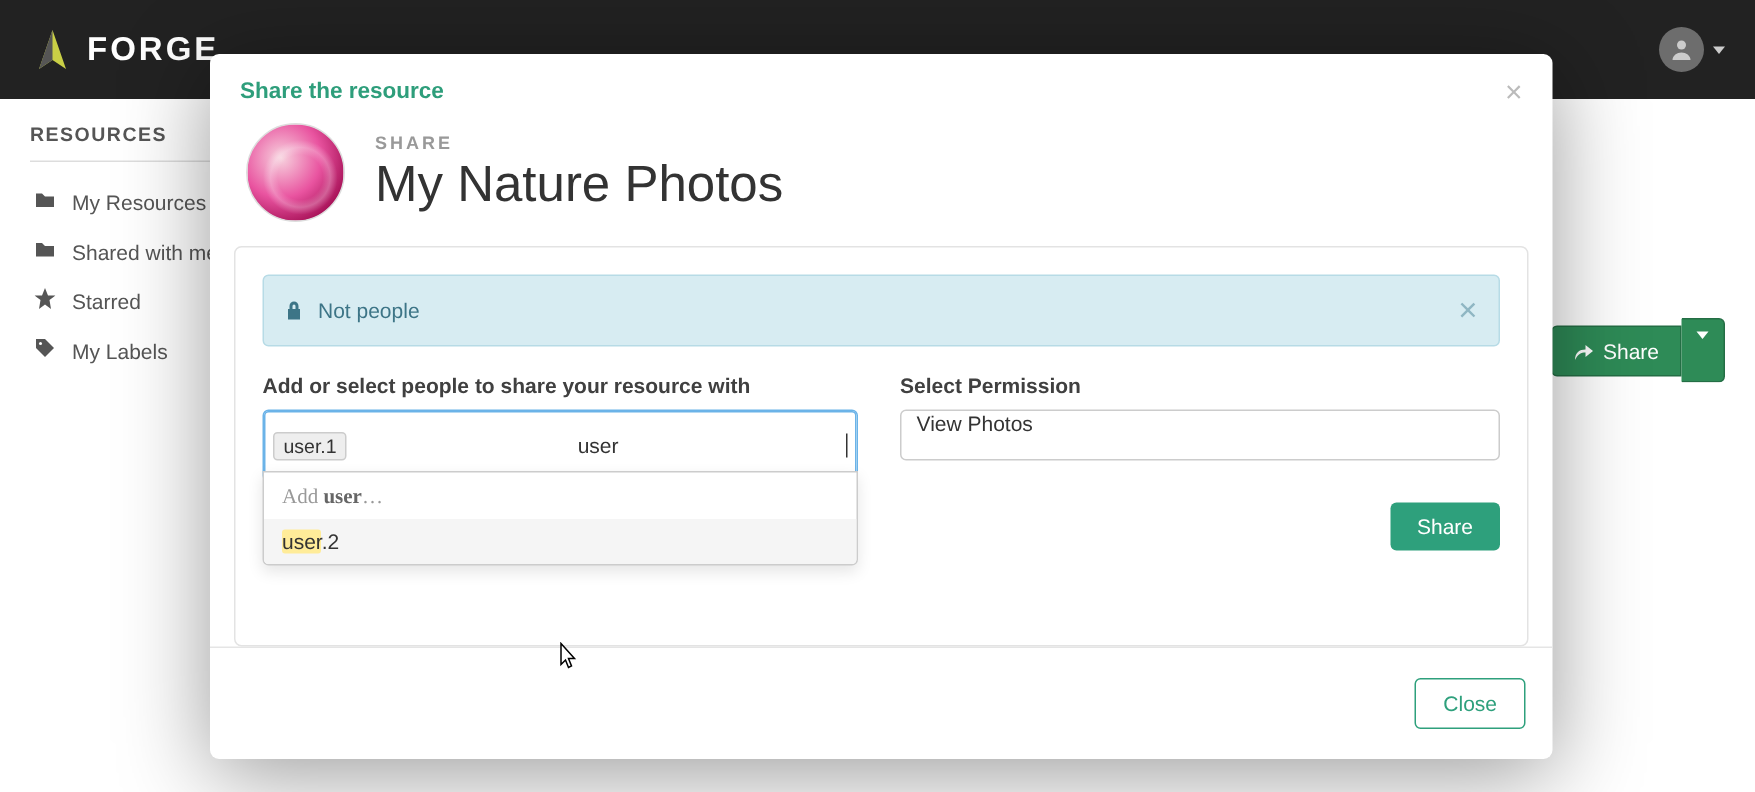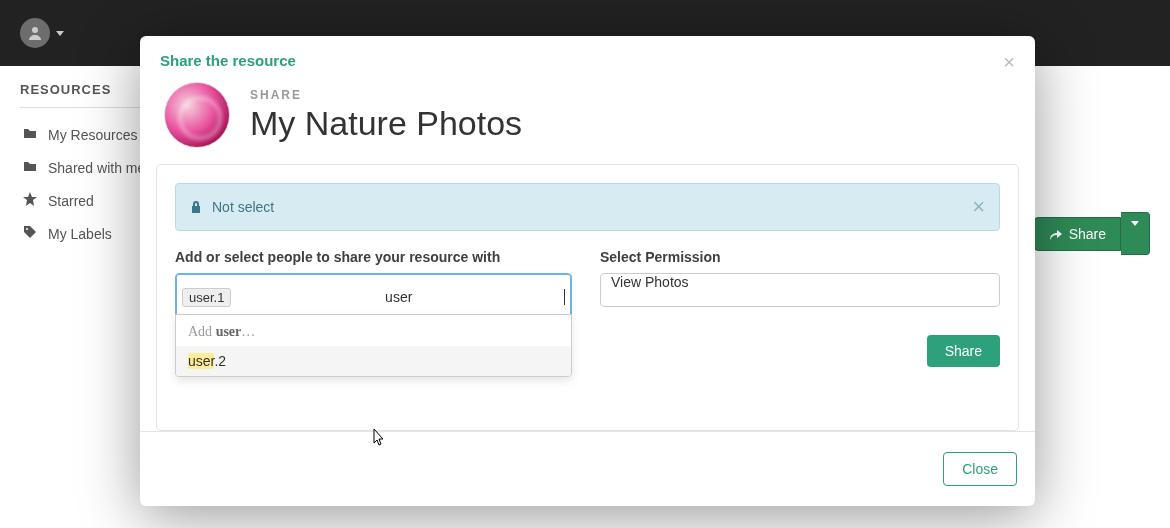--- a/index.html
+++ b/index.html
@@ -194,20 +194,29 @@
   }
 
   .cursor-pointer-icon {
     position:absolute; left: 230px; top: 392px; width: 16px; height: 20px;
   }
 </style>
 </head>
 <body>
 
 <div class="topbar">
+  <div class="logo">
+    <span class="logo-mark">
+      <svg viewBox="0 0 30 30">
+          <polygon points="6,28 15,2 24,28 15,22" fill="#c9cf46"></polygon>
+          <polygon points="6,28 15,2 15,22" fill="#555"></polygon>
+        </svg>
+    </span>
+    <span class="logo-text">FORGE</span>
+  </div>
   <div class="user-menu">
     <span class="avatar-circle">
       <svg width="16" height="16" viewBox="0 0 16 16">
           <circle cx="8" cy="5" r="3"></circle>
           <path d="M2 15c0-3 3-5 6-5s6 2 6 5z"></path>
         </svg>
     </span>
     <span class="caret-down"></span>
   </div>
 </div>
@@ -282,21 +291,21 @@
       <h1>My Nature Photos</h1>
     </div>
   </div>
 
   <div class="modal-body">
     <div class="alert">
       <div class="alert-left">
         <svg width="12" height="14" viewBox="0 0 12 14" fill="#3d7587">
             <path d="M3 6V4a3 3 0 016 0v2h1v7H2V6h1zm2 0h2V4a1 1 0 00-2 0v2z"></path>
           </svg>
-        <span>Not select</span>
+        <span>Not people</span>
       </div>
       <button class="alert-dismiss">×</button>
     </div>
 
     <div class="form-row">
       <div class="field people">
         <label>Add or select people to share your resource with</label>
         <div class="tokenbox">
           <span class="token">user.1</span>
           <span class="tokeninput">user</span>

